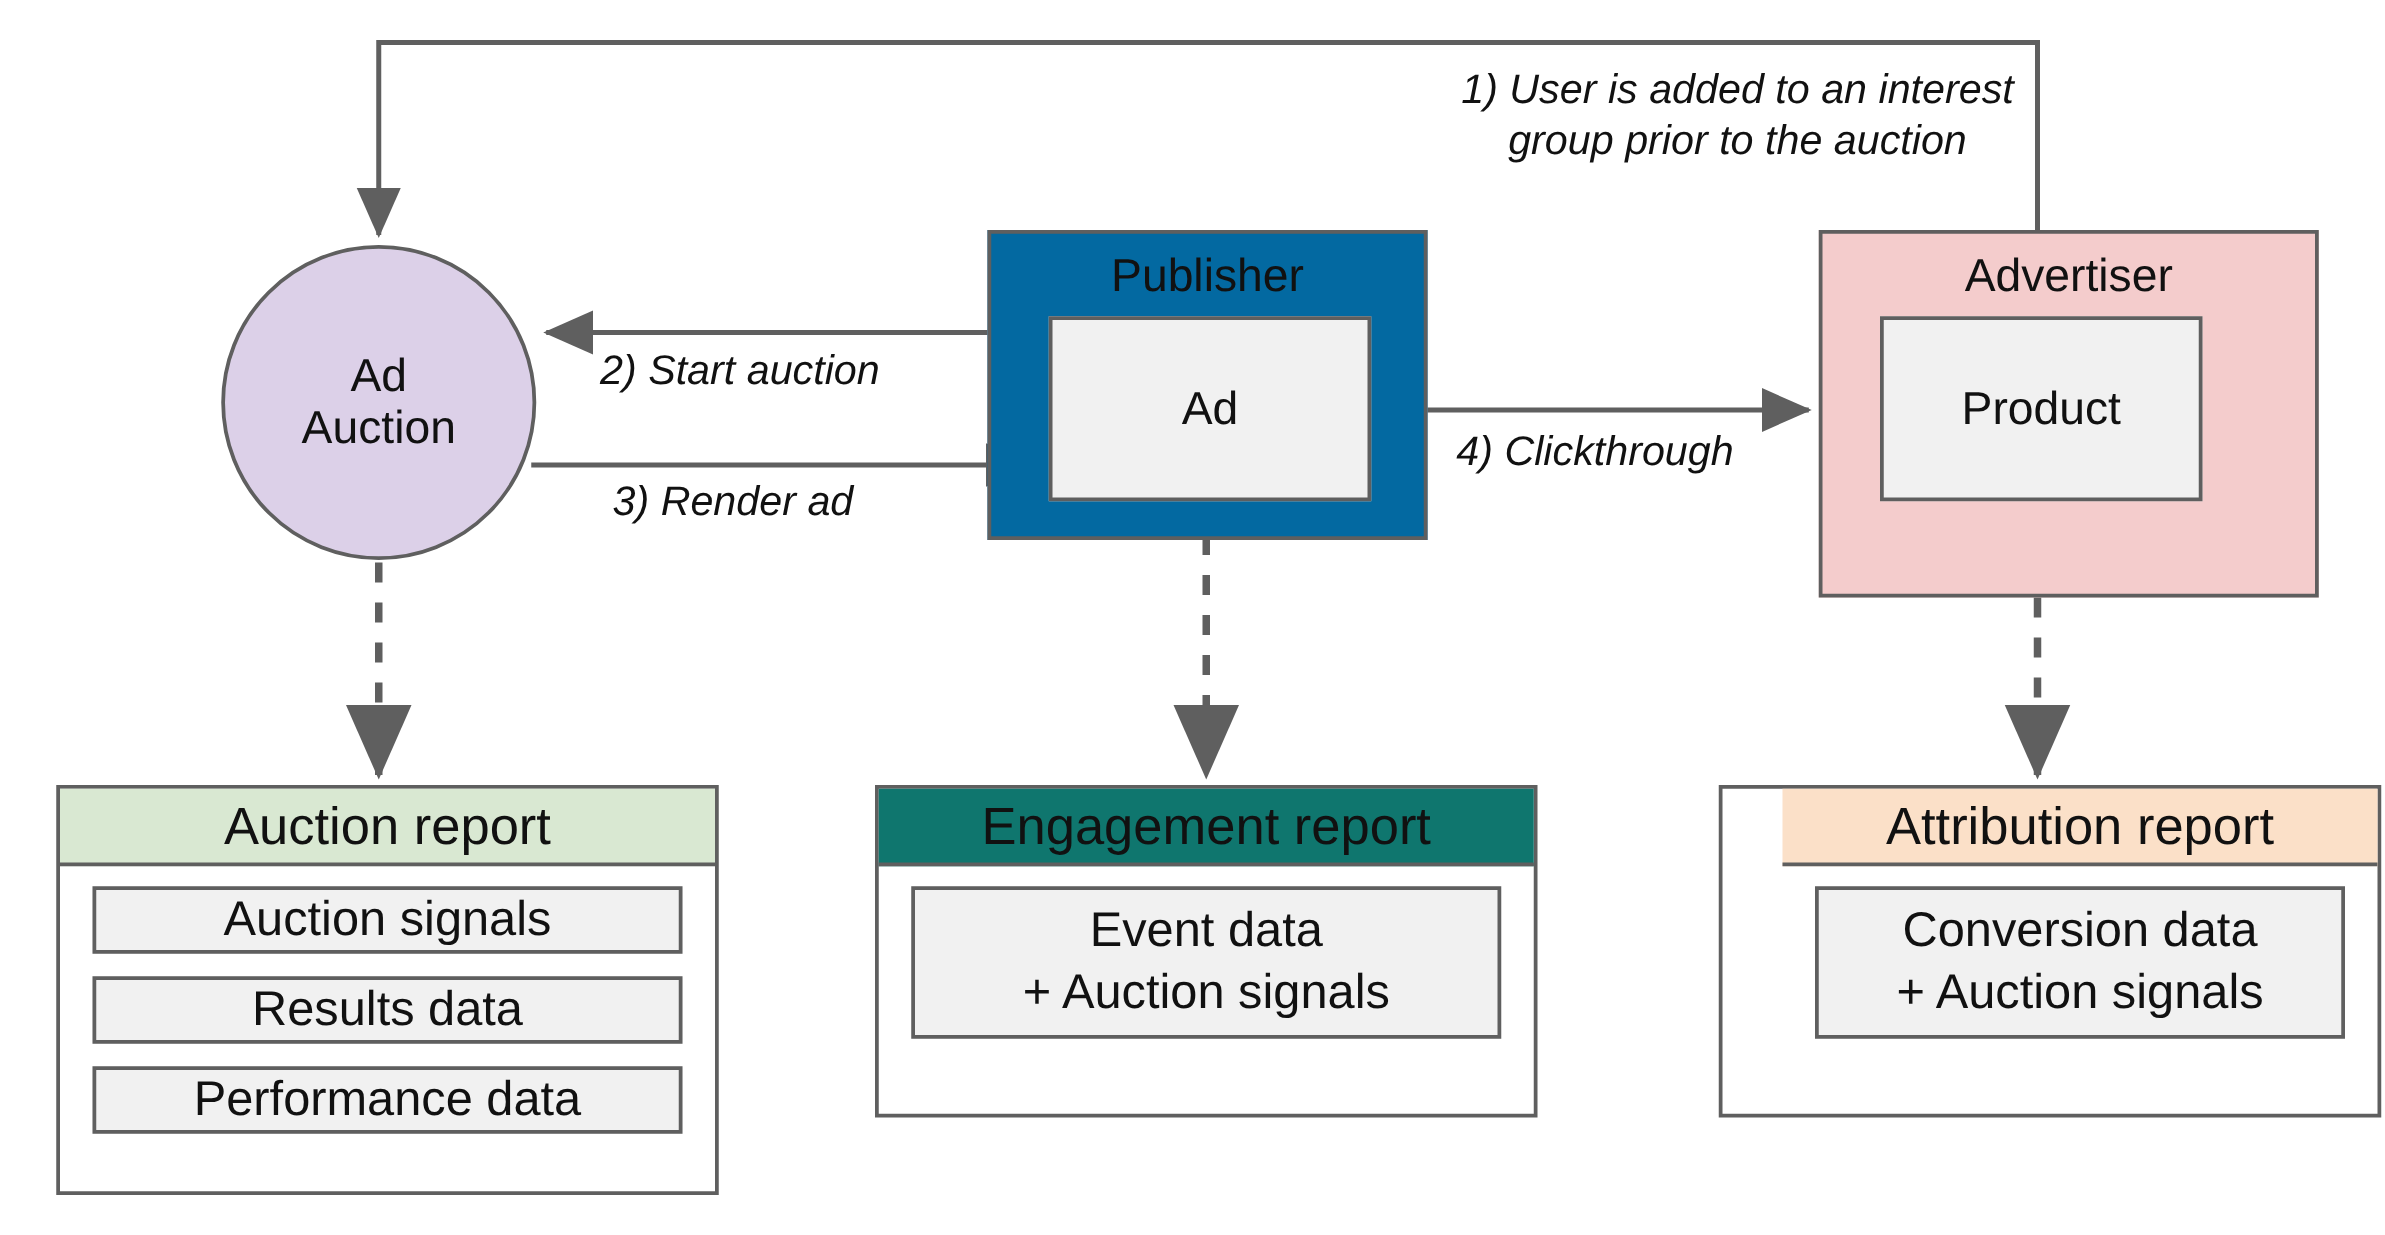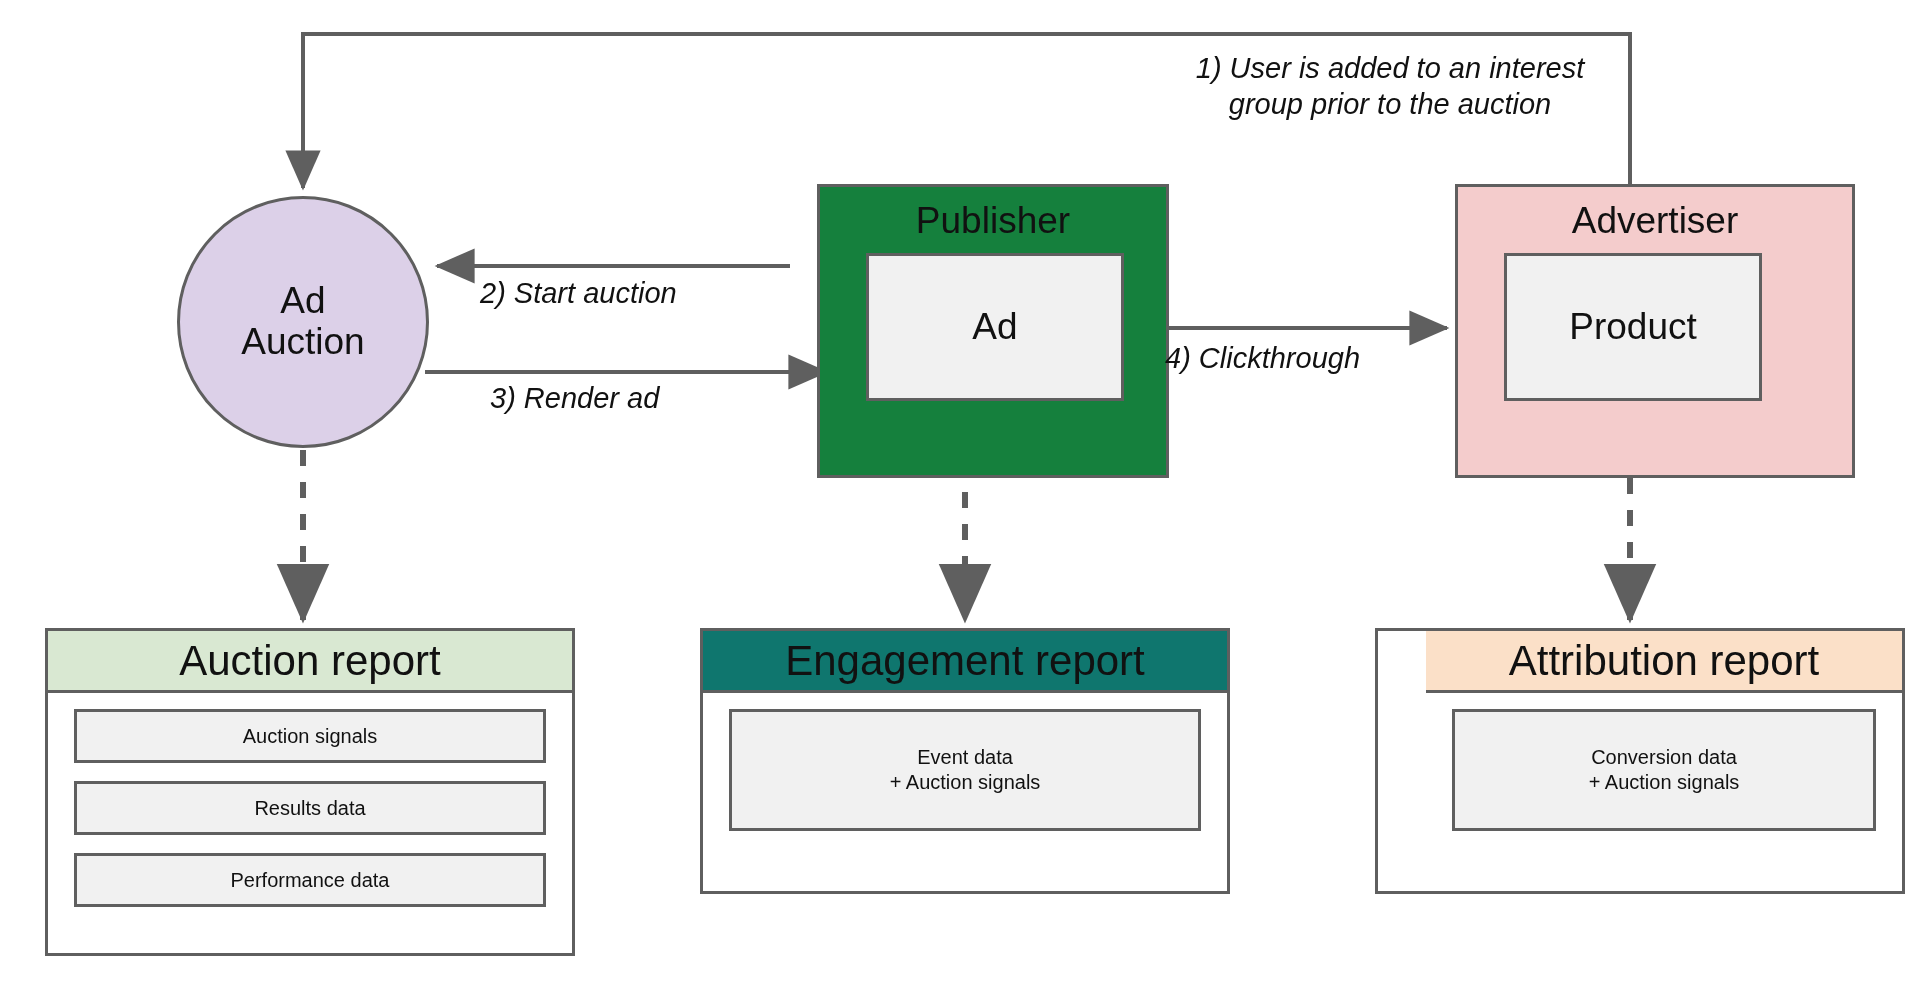--- a/index.html
+++ b/index.html
@@ -14,53 +14,53 @@
   
   #ad-auction{
     left:177px;top:196px;width:252px;height:252px;
     border-radius:50%;background:#DCD0E8;
     display:flex;align-items:center;justify-content:center;
   }
   #ad-auction .node-title{font-size:37px;}
 
   
   .actor{padding-top:14px;}
-  #publisher{left:790px;top:184px;width:352px;height:294px;background:#15803d;margin-left:27px;}
+  #publisher{left:790px;top:184px;width:352px;height:248px;background:#0369a1;}
   #advertiser{left:1455px;top:184px;width:400px;height:294px;background:#F4CCCC;}
   .inner-box{
     position:absolute;box-sizing:border-box;border:3px solid #5f5f5f;
     background:#F1F1F1;display:flex;align-items:center;justify-content:center;
     font-size:37px;color:#111;
   }
   #publisher .inner-box{left:46px;top:66px;width:258px;height:148px;}
   #advertiser .inner-box{left:46px;top:66px;width:258px;height:148px;text-align:right;}
 
   
   .report{position:absolute;box-sizing:border-box;border:3px solid #5f5f5f;background:#ffffff;}
   .report-header{
     box-sizing:border-box;border-bottom:3px solid #5f5f5f;
     height:62px;display:flex;align-items:center;justify-content:center;
     font-size:42px;color:#111;
   }
   .report-body{padding:16px 26px 18px 26px;display:flex;flex-direction:column;gap:18px;}
   .chip{
     box-sizing:border-box;border:3px solid #5f5f5f;background:#F1F1F1;
     display:flex;align-items:center;justify-content:center;text-align:center;
-    font-size:20px;color:#111;line-height:1.25;white-space:pre-line;
+    font-size:39px;color:#111;line-height:1.25;white-space:pre-line;
   }
   .chip.single{height:54px;}
   .chip.double{height:122px;}
 
   #auction-report{left:45px;top:628px;width:530px;height:328px;}
   #engagement-report{left:700px;top:628px;width:530px;height:266px;}
   #attribution-report{left:1375px;top:628px;width:530px;height:266px;padding-left:48px;}
 
   
   .edge-label{
-    position:absolute;font-size:29px;font-style:italic;color:#111;
+    position:absolute;font-size:33px;font-style:italic;color:#111;
     line-height:1.25;text-align:center;white-space:pre-line;
   }
   #label-interest-group{left:1155px;top:50px;width:470px;}
   #label-start-auction{left:480px;top:275px;width:300px;text-align:left;}
   #label-render-ad{left:490px;top:380px;width:300px;text-align:left;}
   #label-clickthrough{left:1165px;top:340px;width:300px;text-align:left;}
 </style>
 </head>
 <body>
 

